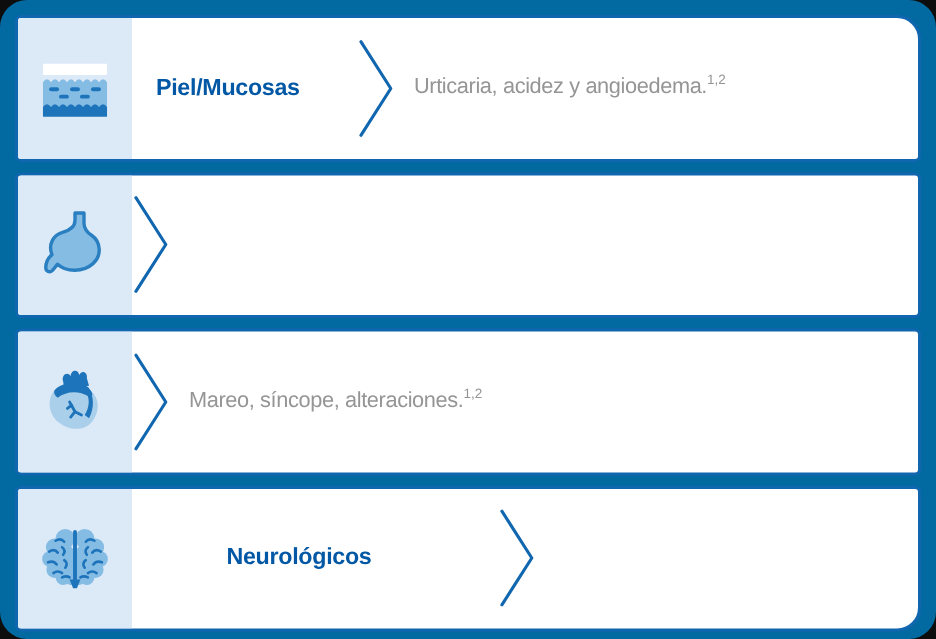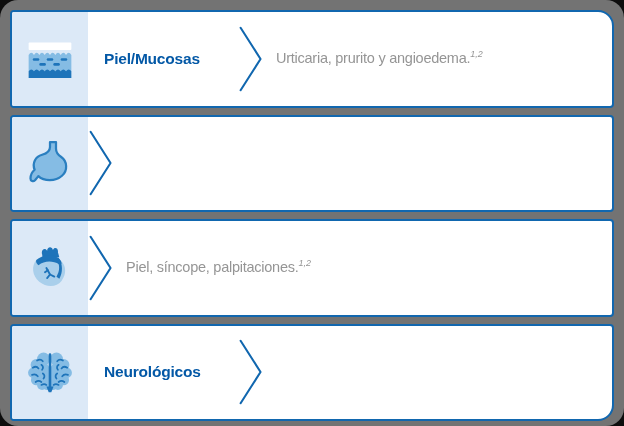--- a/index.html
+++ b/index.html
@@ -1,35 +1,35 @@
 <!DOCTYPE html>
 <html><head>
 <meta charset="utf-8">
 <style>
   html,body{margin:0;padding:0;}
   body{width:624px;height:426px;background:#0d0d0d;overflow:hidden;
        font-family:"Liberation Sans",sans-serif;}
   .stage{position:relative;width:624px;height:426px;}
-  .page{position:absolute;inset:0;background:#737373;border-radius:18px;
+  .page{position:absolute;inset:0;background:#0369a1;border-radius:18px;
         box-sizing:border-box;padding:10px 10px 5px 10px;
         display:flex;flex-direction:column;gap:7px;}
   .row{flex:1;display:flex;align-items:center;background:#ffffff;
        border:2.5px solid #1167af;border-radius:4px;overflow:hidden;}
   .row.first{border-radius:4px 16px 4px 4px;}
-  .row.last{border-radius:4px 4px 16px 4px;}
+  .row.last{border-radius:4px 4px 16px 4px;gap:47px;}
   .icon-cell{flex:none;width:76px;align-self:stretch;background:#dce9f7;
              display:flex;align-items:center;justify-content:center;}
   .label-cell{flex:none;width:150px;box-sizing:border-box;padding-left:16px;}
   .label{font-size:15.5px;font-weight:bold;color:#0358a6;
          letter-spacing:-0.2px;white-space:nowrap;}
   .chevron-cell{flex:none;width:26px;display:flex;align-items:center;
                 justify-content:center;align-self:stretch;}
   .desc-cell{flex:1;box-sizing:border-box;padding:0 6px 0 12px;}
   .desc{font-size:14.5px;color:#959595;line-height:1.28;letter-spacing:-0.25px;}
-  .desc sup{font-size:9px;line-height:0;vertical-align:super;letter-spacing:0;font-style:italic;}
+  .desc sup{font-size:9px;line-height:0;vertical-align:super;letter-spacing:0;}
   svg{display:block;}
 </style>
 </head>
 <body>
 
 <div class="stage">
 <div class="page">
 
   <div class="row first">
     <div class="icon-cell">
@@ -50,21 +50,21 @@
     </div>
     <div class="label-cell">
       <span class="label">Piel/Mucosas</span>
     </div>
     <div class="chevron-cell">
       <svg width="30" height="80" viewBox="0 0 30 78">
         <path d="M3,3 L26,39 L3,75" fill="none" stroke="#1167af" stroke-width="2.4" stroke-linecap="round" stroke-linejoin="round"></path>
       </svg>
     </div>
     <div class="desc-cell">
-      <span class="desc"><span>Urticaria, prurito y angioedema.</span><sup>1,2</sup></span>
+      <span class="desc"><span>Urticaria, acidez y angioedema.</span><sup>1,2</sup></span>
     </div>
   </div>
 
   <div class="row">
     <div class="icon-cell">
       <span>
         <svg width="48" height="48" viewBox="0 0 64 64">
           <path fill="#85bce4" stroke="#2a7fc0" stroke-width="3" stroke-linejoin="round" stroke-linecap="round" d="M40,4 L40,13 C40,18 42.5,21 47,24 C55,29.5 56,42 48,49 C39,57 24,56.5 16.5,49.5 L12,55 C9.5,57.5 6,56 6,52.5 C6,48 8,44 11.5,41 C8,32 12.5,23.5 21.5,21 C28.5,19 32,15.5 32,10.5 L32,4 Z"></path>
         </svg>
       </span>
@@ -91,21 +91,21 @@
           </g>
         </svg>
       </span>
     </div>
     <div class="chevron-cell">
       <svg width="30" height="80" viewBox="0 0 30 78">
         <path d="M3,3 L26,39 L3,75" fill="none" stroke="#1167af" stroke-width="2.4" stroke-linecap="round" stroke-linejoin="round"></path>
       </svg>
     </div>
     <div class="desc-cell">
-      <span class="desc"><span>Piel, síncope, palpitaciones.</span><sup>1,2</sup></span>
+      <span class="desc"><span>Mareo, síncope, alteraciones.</span><sup>1,2</sup></span>
     </div>
   </div>
 
   <div class="row last">
     <div class="icon-cell">
       <span>
         <svg width="46" height="44" viewBox="0 0 64 60">
           <g fill="#85bce4">
             <circle cx="23" cy="12" r="9"></circle>
                 <circle cx="13" cy="20" r="8"></circle>

